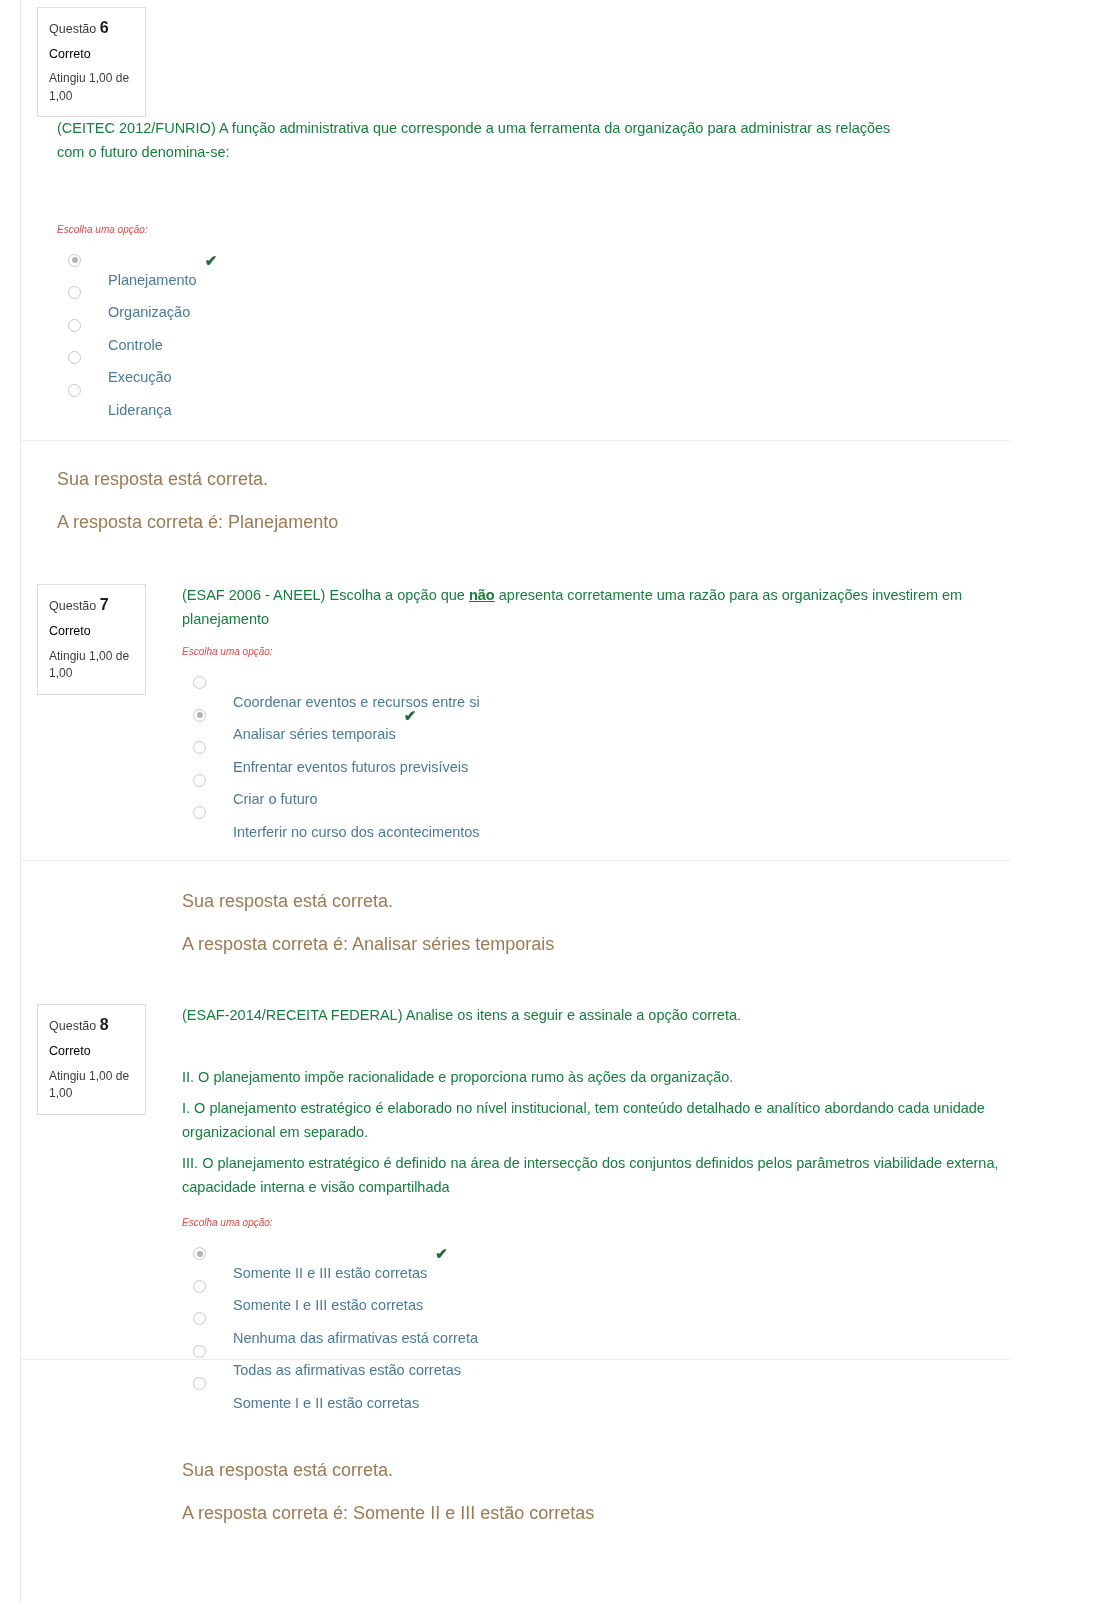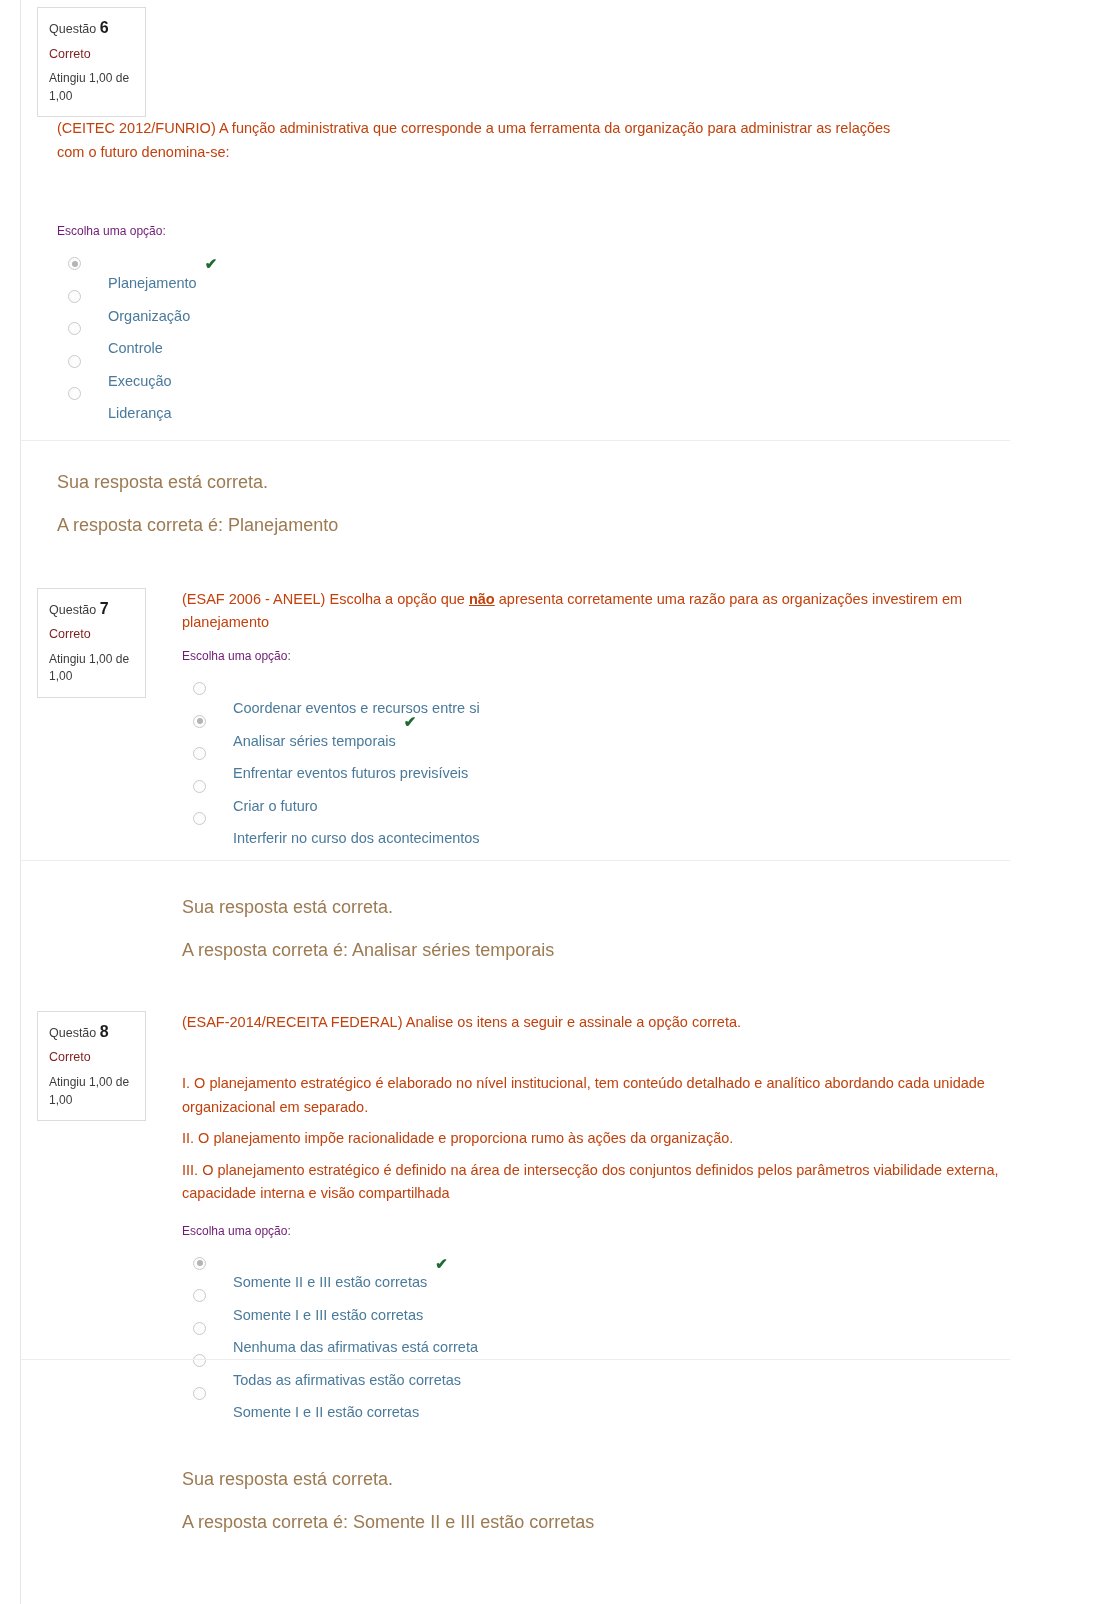--- a/index.html
+++ b/index.html
@@ -56,56 +56,57 @@
     margin-bottom: 7px;
     white-space: nowrap;
   }
   .qinfo .qno b {
     font-size: 16px;
     font-weight: bold;
     color: #1d1d1d;
   }
   .qinfo .qstate {
     font-size: 12.5px;
-    color: #7f1d1d;
+    color: #000000;
     line-height: 1.35;
     margin-bottom: 8px;
   }
   .qinfo .qgrade {
     font-size: 12px;
     color: #3c3c3c;
     line-height: 1.45;
   }
   
   .qbody {
     flex: 1;
     padding-left: 36px;
     padding-right: 60px;
     box-sizing: border-box;
   }
   .qtext {
     font-size: 14.5px;
     line-height: 1.62;
-    color: #c2410c;
+    color: #15803d;
     margin: 0;
   }
   .qtext .neg {
     font-weight: bold;
     text-decoration: underline;
   }
   .qtext p {
     margin: 0 0 12px 0;
   }
   .qtext p:last-child { margin-bottom: 0; }
 
   .prompt {
-    font-size: 12px;
-    color: #701a75;
+    font-size: 10px;
+    color: #ef4444;
     margin: 0 0 6px 0;
     line-height: 1.6;
+    font-style: italic;
   }
   .answers {
     list-style: none;
     margin: 0;
     padding: 0;
   }
   .answer {
     display: flex;
     align-items: center;
     height: 32.5px;
@@ -258,22 +259,22 @@
 
   <div class="question" style="margin-top:46px;">
     <div class="qinfo">
       <div class="qno"><span>Questão</span> <b>8</b></div>
       <div class="qstate">Correto</div>
       <div class="qgrade">Atingiu 1,00 de 1,00</div>
     </div>
     <div class="qbody">
       <div class="qtext" style="max-width:848px;">
         <p style="margin-bottom:38px;">(ESAF-2014/RECEITA FEDERAL) Analise os itens a seguir e assinale a opção correta.</p>
+        <p style="margin-bottom:8px;">II. O planejamento impõe racionalidade e proporciona rumo às ações da organização.</p>
         <p style="margin-bottom:8px;">I. O planejamento estratégico é elaborado no nível institucional, tem conteúdo detalhado e analítico abordando cada unidade organizacional em separado.</p>
-        <p style="margin-bottom:8px;">II. O planejamento impõe racionalidade e proporciona rumo às ações da organização.</p>
         <p style="margin-bottom:0;">III. O planejamento estratégico é definido na área de intersecção dos conjuntos definidos pelos parâmetros viabilidade externa, capacidade interna e visão compartilhada</p>
       </div>
       <div style="height:16px;"></div>
       <div class="prompt">Escolha uma opção:</div>
       <ul class="answers">
         <li class="answer">
           <span class="radio checked"></span>
           <span class="atext">Somente II e III estão corretas</span>
           <span class="tick">✔</span>
         </li>

